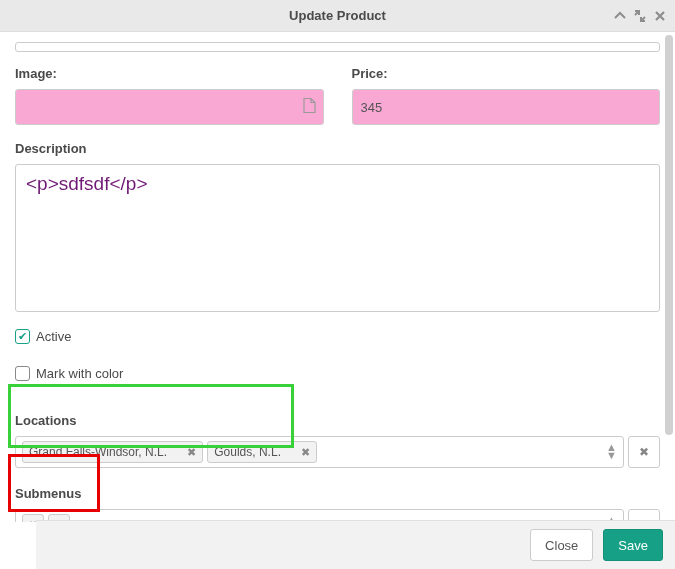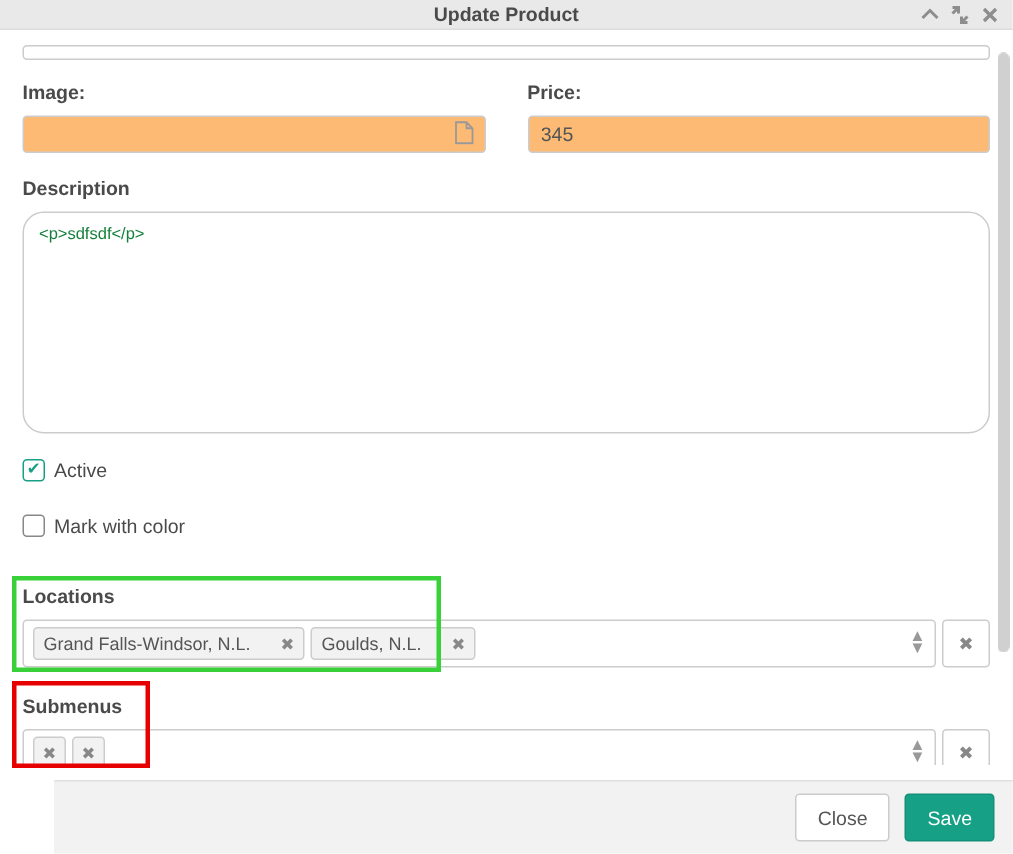--- a/index.html
+++ b/index.html
@@ -8,21 +8,21 @@
     font-size: 13px;
     color: #333;
     background: #fff;
     width: 675px;
     height: 569px;
     overflow: hidden;
     position: relative;
   }
   .modal-header {
     background: #e9e9e9;
-    height: 20px;
+    height: 32px;
     display: flex;
     align-items: center;
     justify-content: center;
     position: relative;
     border-bottom: 1px solid #ddd;
   }
   .modal-title {
     font-weight: bold;
     color: #4a4a4a;
     font-size: 13px;
@@ -66,43 +66,43 @@
   .col { flex: 1; display: flex; flex-direction: column; }
   label.field-label {
     font-weight: bold;
     color: #4a4a4a;
     margin-bottom: 8px;
     font-size: 13px;
   }
   .input {
     border: 1px solid #ccc;
     border-radius: 3px;
-    height: 25px;
+    height: 36px;
     padding: 4px 8px;
     font-size: 13px;
     color: #555;
-    background: #fdba74;
+    background: #f9a8d4;
     width: 100%;
   }
   .file-input-wrap { position: relative; }
   .file-icon {
     position: absolute;
     right: 8px;
     top: 50%;
     transform: translateY(-50%);
     color: #888;
   }
   .description-area {
     border: 1px solid #ccc;
-    border-radius: 14px;
+    border-radius: 3px;
     width: 100%;
     height: 148px;
     padding: 8px 10px;
-    font-size: 11px;
-    color: #15803d;
+    font-size: 19px;
+    color: #701a75;
     resize: none;
     font-family: inherit;
   }
   .check-row {
     display: flex;
     align-items: center;
     gap: 6px;
     margin: 14px 0;
     color: #4a4a4a;
     font-size: 13px;

